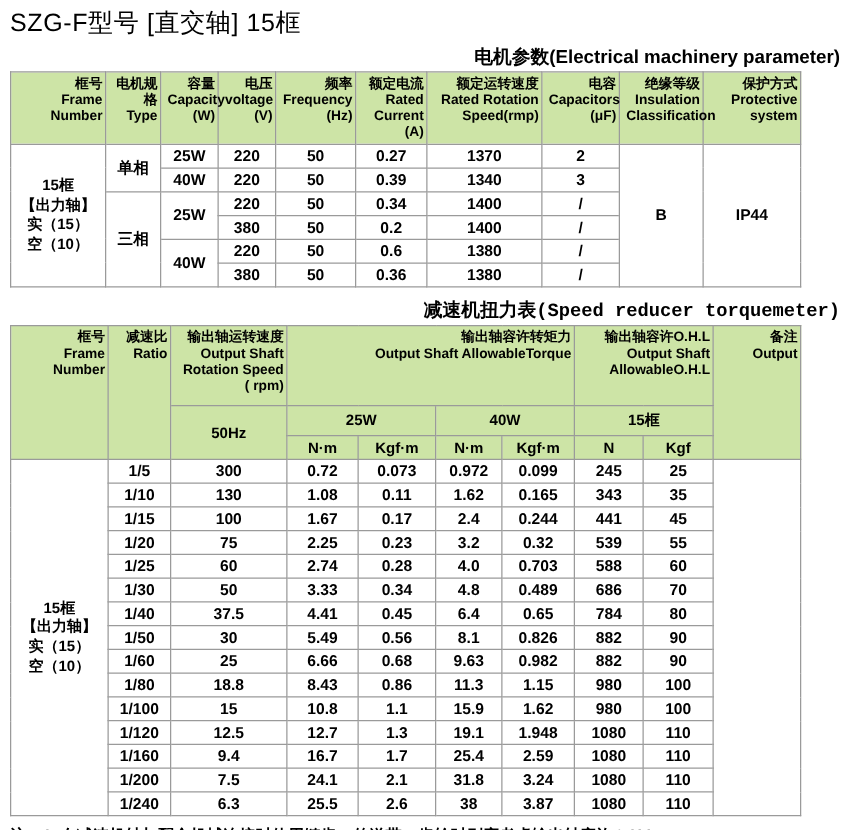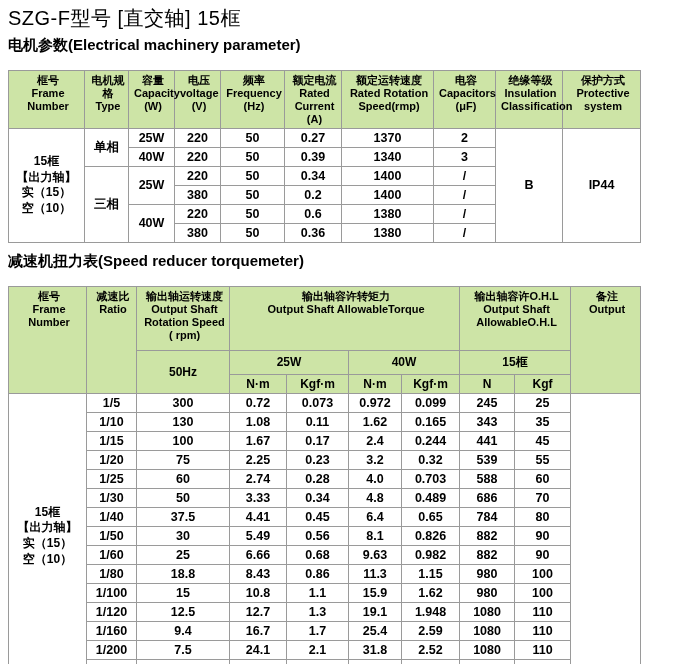--- a/index.html
+++ b/index.html
@@ -12,34 +12,34 @@
     width:680px;height:664px;
     font-family:"Liberation Sans", sans-serif;
     color:#000;
     overflow:hidden;
   }
   .page{padding:3px 8px 0 8px;}
   .doc-title{
     font-size:20px;font-weight:normal;margin:2px 0 4px 0;letter-spacing:0.5px;
   }
   .section-title{
-    font-size:15px;font-weight:bold;margin:0 0 15px 0;
-  }
-  .section-title.second{margin-top:9px;}
+    font-size:15px;font-weight:bold;margin:0 0 2px 0;text-align:right;
+  }
+  .section-title.second{margin-top:9px;font-family:Liberation Mono, monospace;}
   table{
     border-collapse:collapse;
     width:632px;
     table-layout:fixed;
   }
   table, th, td{border:1px solid var(--border);}
   table{border:1px solid var(--outer);}
   th.hdr{
     background:var(--header-bg);
     font-size:11px;font-weight:bold;
-    text-align:center;vertical-align:top;
+    text-align:right;vertical-align:top;
     white-space:pre-line;line-height:1.18;
     padding:3px 2px 2px 5px;
   }
   th.hdr.ctr{text-align:center;vertical-align:middle;padding:2px;}
   td.cell{
     font-size:12.5px;font-weight:bold;text-align:center;vertical-align:middle;
     height:18px;padding:0 2px;background:#fff;
   }
   td.frame-cell{
     font-size:12px;font-weight:bold;text-align:center;vertical-align:middle;
@@ -348,21 +348,21 @@
         <td class="cell">2.59</td>
         <td class="cell">1080</td>
         <td class="cell">110</td>
       </tr>
       <tr>
         <td class="cell">1/200</td>
         <td class="cell">7.5</td>
         <td class="cell">24.1</td>
         <td class="cell">2.1</td>
         <td class="cell">31.8</td>
-        <td class="cell">2.52</td>
+        <td class="cell">3.24</td>
         <td class="cell">1080</td>
         <td class="cell">110</td>
       </tr>
       <tr>
         <td class="cell">1/240</td>
         <td class="cell">6.3</td>
         <td class="cell">25.5</td>
         <td class="cell">2.6</td>
         <td class="cell">38</td>
         <td class="cell">3.87</td>

